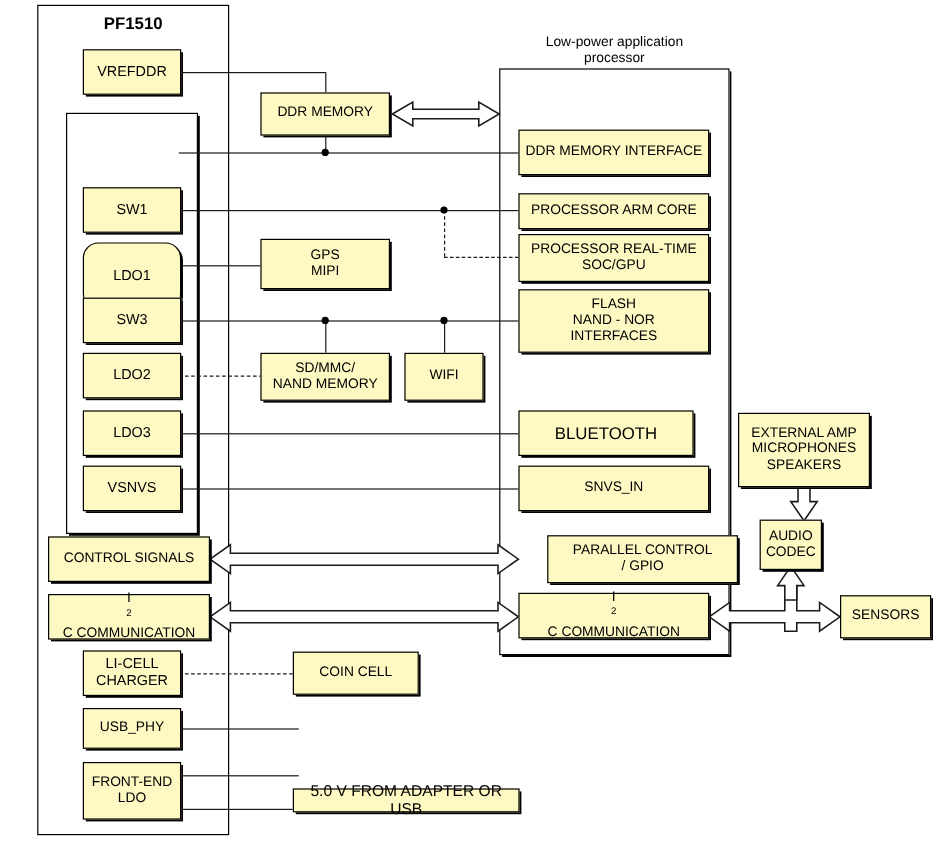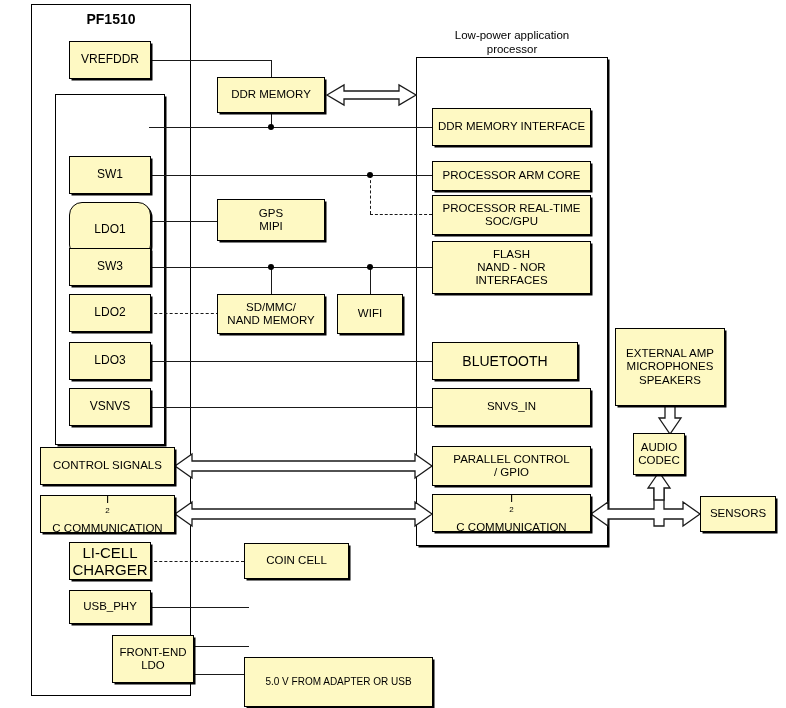--- a/index.html
+++ b/index.html
@@ -105,30 +105,30 @@
     </div>
 
   <div class="bx" style="left:40px;top:447px;width:135px;height:38px;font-size:11.5px;">
     <span>CONTROL SIGNALS</span>
     </div>
 
   <div class="bx" style="left:40px;top:495px;width:135px;height:38px;font-size:11.5px;">
     <span><span>I</span><sup style="font-size:8px;">2</sup><span>C COMMUNICATION</span></span>
     </div>
 
-  <div class="bx" style="left:69px;top:542px;width:82px;height:38px;font-size:15px;flex-direction:column;">
+  <div class="bx" style="left:69px;top:542px;width:82px;height:38px;font-size:12px;flex-direction:column;">
     <span>LI-CELL</span>
     <span>CHARGER</span>
     </div>
 
   <div class="bx" style="left:69px;top:590px;width:82px;height:34px;font-size:11.5px;">
     <span>USB_PHY</span>
     </div>
 
-  <div class="bx" style="left:69px;top:635px;width:82px;height:48px;font-size:11.5px;flex-direction:column;margin-left:43px;">
+  <div class="bx" style="left:69px;top:635px;width:82px;height:48px;font-size:11.5px;flex-direction:column;">
     <span>FRONT-END</span>
     <span>LDO</span>
     </div>
 
   <div class="bx" style="left:217px;top:77px;width:108px;height:36px;font-size:11.5px;">
     <span>DDR MEMORY</span>
     </div>
 
   <div class="bx" style="left:217px;top:294px;width:108px;height:40px;font-size:11.5px;flex-direction:column;">
     <span>SD/MMC/</span>
@@ -141,21 +141,21 @@
     </div>
 
   <div class="bx" style="left:337px;top:294px;width:66px;height:40px;font-size:11.5px;">
     <span>WIFI</span>
     </div>
 
   <div class="bx" style="left:244px;top:543px;width:105px;height:36px;font-size:11.5px;">
     <span>COIN CELL</span>
     </div>
 
-  <div class="bx" style="left:244px;top:657px;width:189px;height:50px;font-size:10px;">
+  <div class="bx" style="left:244px;top:657px;width:189px;height:20px;font-size:13px;">
     <span>5.0 V FROM ADAPTER OR USB</span>
     </div>
 
   <div class="bx" style="left:432px;top:108px;width:159px;height:38px;font-size:11.5px;">
     <span>DDR MEMORY INTERFACE</span>
     </div>
 
   <div class="bx" style="left:432px;top:161px;width:159px;height:30px;font-size:11.5px;">
     <span>PROCESSOR ARM CORE</span>
     </div>
@@ -172,30 +172,30 @@
     </div>
 
   <div class="bx" style="left:432px;top:342px;width:146px;height:38px;font-size:14px;">
     <span>BLUETOOTH</span>
     </div>
 
   <div class="bx" style="left:432px;top:388px;width:159px;height:38px;font-size:11.5px;">
     <span>SNVS_IN</span>
     </div>
 
-  <div class="bx" style="left:432px;top:446px;width:159px;height:40px;font-size:11.5px;flex-direction:column;">
+  <div class="bx" style="left:456px;top:446px;width:159px;height:40px;font-size:11.5px;flex-direction:column;">
     <span>PARALLEL CONTROL</span>
     <span>/ GPIO</span>
     </div>
 
   <div class="bx" style="left:432px;top:494px;width:159px;height:38px;font-size:11.5px;">
     <span><span>I</span><sup style="font-size:8px;">2</sup><span>C COMMUNICATION</span></span>
     </div>
 
-  <div class="bx" style="left:615px;top:328px;width:110px;height:78px;font-size:11.5px;flex-direction:column;">
+  <div class="bx" style="left:615px;top:344px;width:110px;height:62px;font-size:11.5px;flex-direction:column;">
     <span>EXTERNAL AMP</span>
     <span>MICROPHONES</span>
     <span>SPEAKERS</span>
     </div>
 
   <div class="bx" style="left:633px;top:433px;width:52px;height:42px;font-size:11.5px;flex-direction:column;">
     <span>AUDIO</span>
     <span>CODEC</span>
     </div>
 

